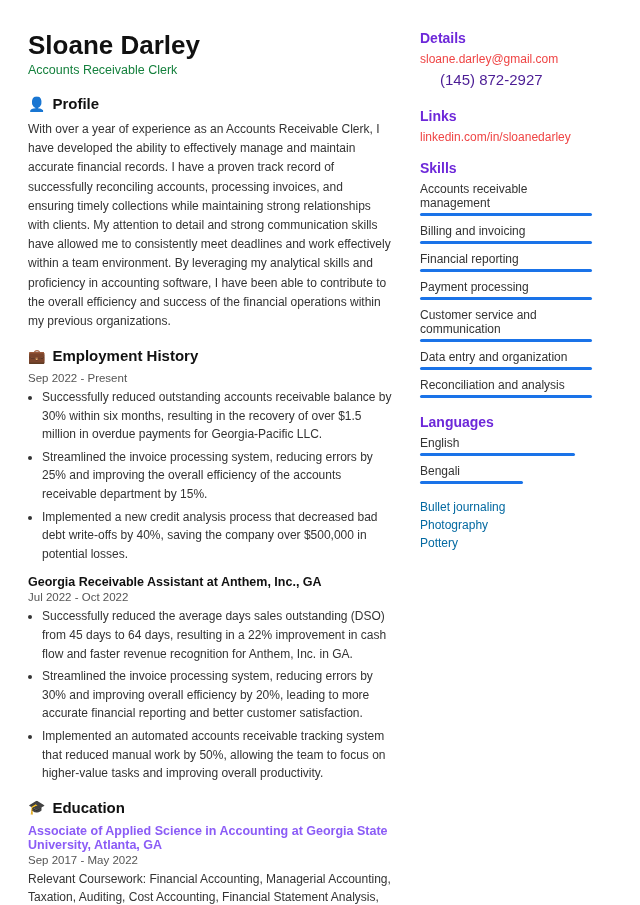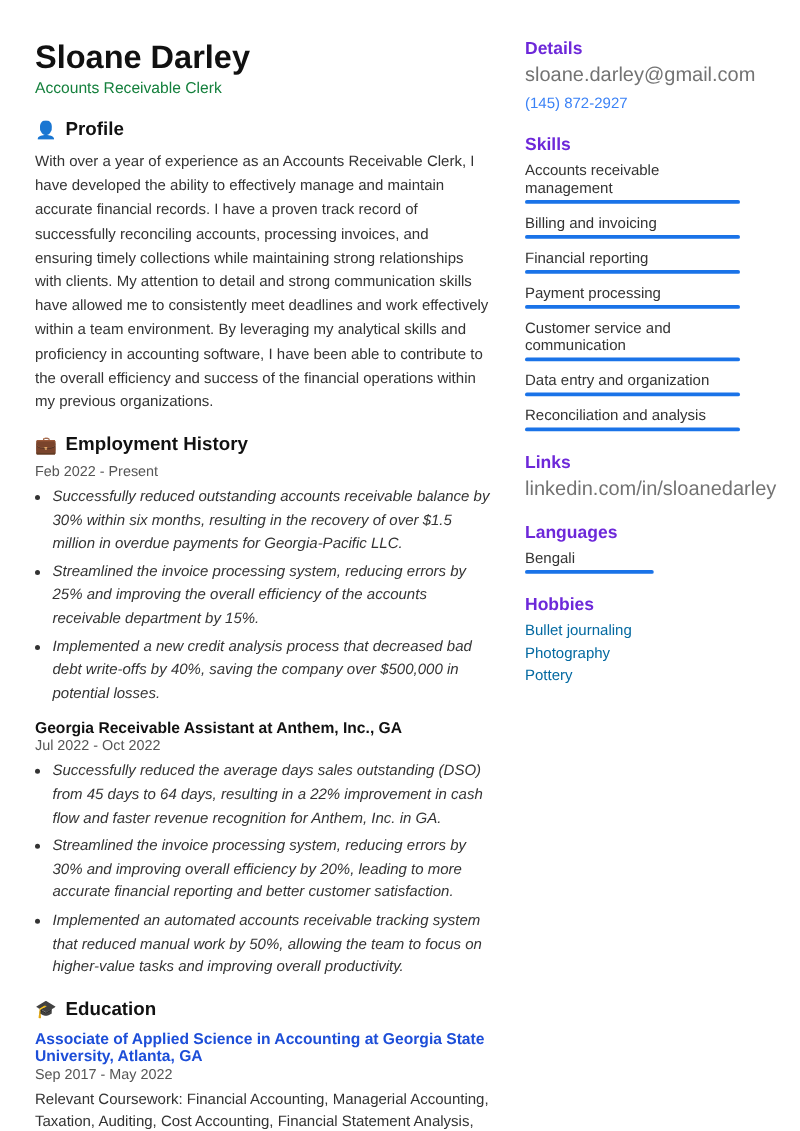--- a/index.html
+++ b/index.html
@@ -82,27 +82,26 @@
     }
     .job ul {
       padding-left: 14px;
       margin: 0;
     }
     .job ul li {
       font-size: 12px;
       line-height: 1.55;
       color: #333;
       margin-bottom: 4px;
-      font-style: italic;
     }
     
     .edu-degree {
       font-size: 12.5px;
       font-weight: bold;
-      color: #1d4ed8;
+      color: #8b5cf6;
       margin-bottom: 2px;
     }
     .edu-dates {
       font-size: 11.5px;
       color: #555;
       margin-bottom: 4px;
     }
     .edu-text {
       font-size: 12px;
       line-height: 1.55;
@@ -112,28 +111,29 @@
     .right-section {
       margin-bottom: 16px;
     }
     .right-section-title {
       font-size: 14px;
       font-weight: bold;
       color: #6d28d9;
       margin-bottom: 6px;
     }
     .detail-item {
-      font-size: 12px;
-      color: #3b82f6;
+      font-size: 15px;
+      color: #4c1d95;
       margin-bottom: 3px;
       line-height: 1.5;
+      margin-left: 20px;
     }
     .detail-link {
-      font-size: 16px;
-      color: #737373;
+      font-size: 12px;
+      color: #ef4444;
       text-decoration: none;
       margin-bottom: 3px;
       display: block;
     }
     
     .skill-item {
       margin-bottom: 8px;
     }
     .skill-label {
       font-size: 12px;
@@ -187,21 +187,21 @@
       <p class="profile-text">With over a year of experience as an Accounts Receivable Clerk, I have developed the ability to effectively manage and maintain accurate financial records. I have a proven track record of successfully reconciling accounts, processing invoices, and ensuring timely collections while maintaining strong relationships with clients. My attention to detail and strong communication skills have allowed me to consistently meet deadlines and work effectively within a team environment. By leveraging my analytical skills and proficiency in accounting software, I have been able to contribute to the overall efficiency and success of the financial operations within my previous organizations.</p>
     </div>
 
     <div class="section">
       <div class="section-title">
         <span class="icon">💼</span>
         <span>Employment History</span>
       </div>
 
       <div class="job">
-        <div class="job-dates">Feb 2022 - Present</div>
+        <div class="job-dates">Sep 2022 - Present</div>
         <ul>
           <li>Successfully reduced outstanding accounts receivable balance by 30% within six months, resulting in the recovery of over $1.5 million in overdue payments for Georgia-Pacific LLC.</li>
           <li>Streamlined the invoice processing system, reducing errors by 25% and improving the overall efficiency of the accounts receivable department by 15%.</li>
           <li>Implemented a new credit analysis process that decreased bad debt write-offs by 40%, saving the company over $500,000 in potential losses.</li>
         </ul>
       </div>
 
       <div class="job">
         <div class="job-header">Georgia Receivable Assistant at Anthem, Inc., GA</div>
         <div class="job-dates">Jul 2022 - Oct 2022</div>
@@ -227,20 +227,25 @@
 
   <div class="right">
 
     <div class="right-section">
       <div class="right-section-title">Details</div>
       <a class="detail-link" href="#">sloane.darley@gmail.com</a>
       <div class="detail-item">(145) 872-2927</div>
     </div>
 
     <div class="right-section">
+      <div class="right-section-title">Links</div>
+      <a class="detail-link" href="#">linkedin.com/in/sloanedarley</a>
+    </div>
+
+    <div class="right-section">
       <div class="right-section-title">Skills</div>
       <div id="skills-list">
           <div class="skill-item">
       <div class="skill-label">Accounts receivable management</div>
       <div class="skill-bar" style="width:100%"></div>
     </div>
           <div class="skill-item">
       <div class="skill-label">Billing and invoicing</div>
       <div class="skill-bar" style="width:100%"></div>
     </div>
@@ -258,39 +263,37 @@
     </div>
           <div class="skill-item">
       <div class="skill-label">Data entry and organization</div>
       <div class="skill-bar" style="width:100%"></div>
     </div>
           <div class="skill-item">
       <div class="skill-label">Reconciliation and analysis</div>
       <div class="skill-bar" style="width:100%"></div>
     </div>
         </div>
-    </div>
-
-    <div class="right-section">
-      <div class="right-section-title">Links</div>
-      <a class="detail-link" href="#">linkedin.com/in/sloanedarley</a>
     </div>
 
     <div class="right-section">
       <div class="right-section-title">Languages</div>
       <div id="languages-list">
           <div class="lang-item">
+      <div class="lang-label">English</div>
+      <div class="lang-bar" style="width:90%"></div>
+    </div>
+          <div class="lang-item">
       <div class="lang-label">Bengali</div>
       <div class="lang-bar" style="width:60%"></div>
     </div>
         </div>
     </div>
 
     <div class="right-section">
-      <div class="right-section-title">Hobbies</div>
       <div id="hobbies-list">
           <div class="hobby-item">Bullet journaling</div>
           <div class="hobby-item">Photography</div>
           <div class="hobby-item">Pottery</div>
         </div>
     </div>
 
   </div>
 </div>
 

